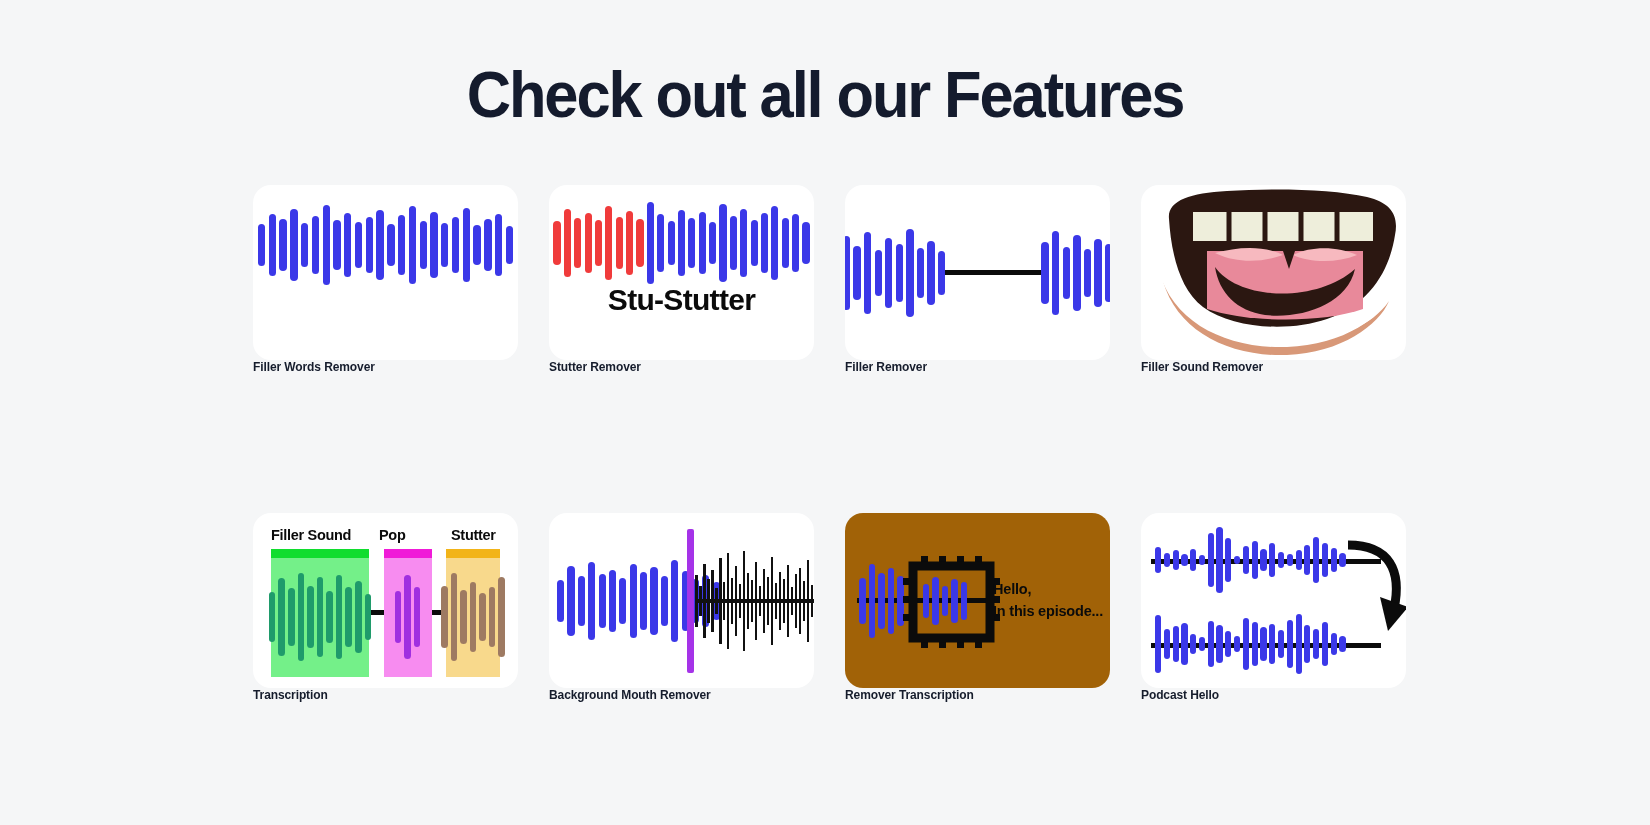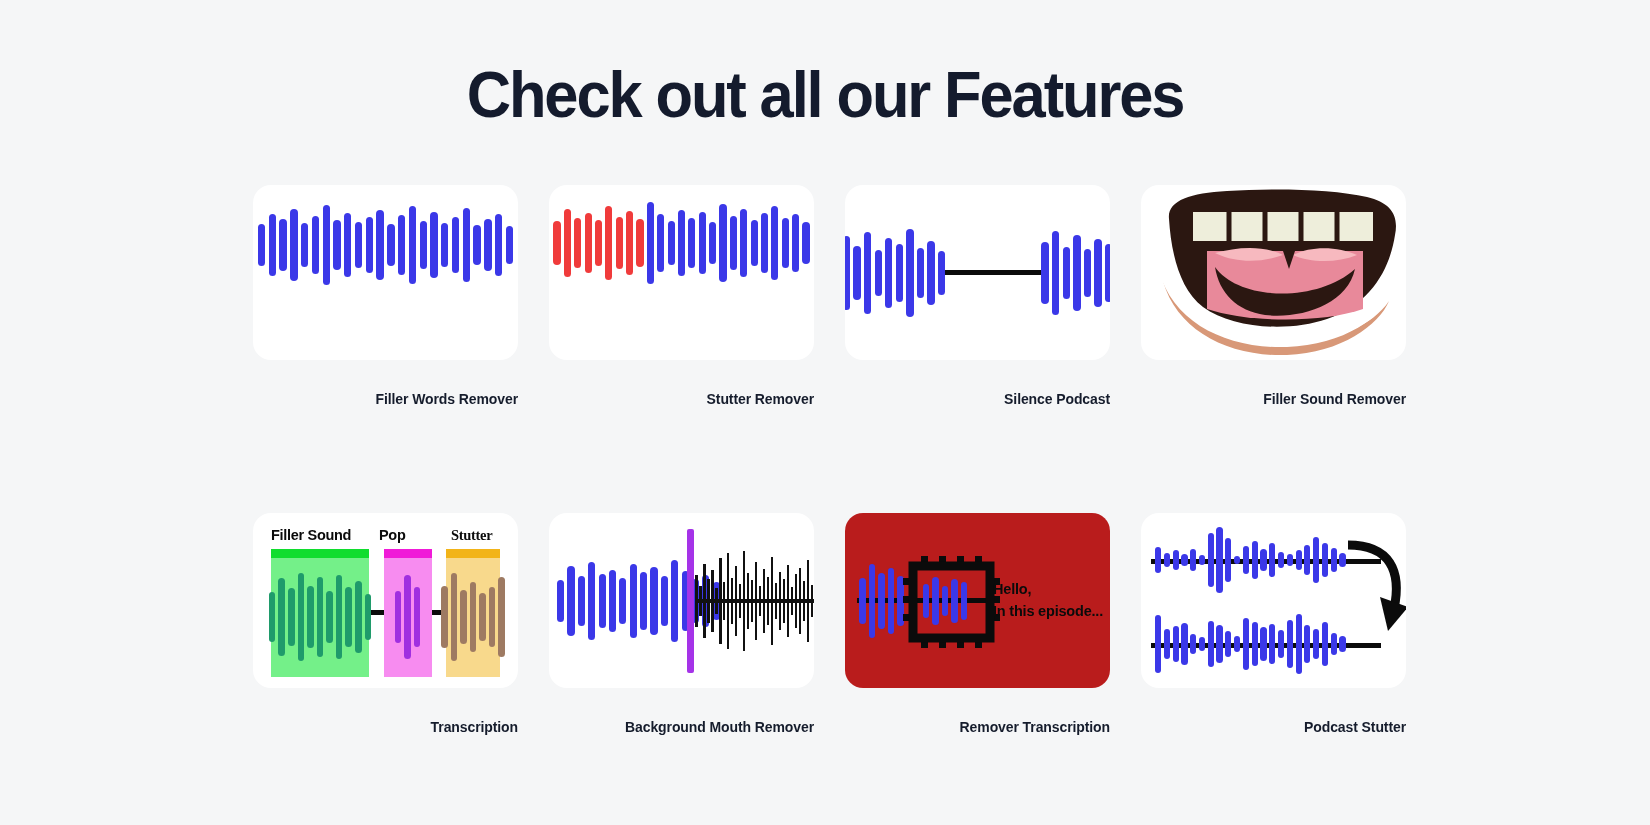--- a/index.html
+++ b/index.html
@@ -61,23 +61,22 @@
     background: #ffffff;
     border-radius: 18px;
     overflow: hidden;
   }
   .card-inner {
     position: absolute;
     inset: 0;
   }
 
   .caption {
-    margin-top: 31px;
-    text-align: right;
-    font-size: 14px;
+    text-align: left;
+    font-size: 12px;
     font-weight: bold;
     letter-spacing: -0.1px;
     color: #151c2c;
     white-space: nowrap;
   }
 
   
   .wave {
     position: absolute;
     display: flex;
@@ -216,21 +215,21 @@
     position: absolute;
     left: 146px;
     right: -8px;
     top: 50%;
     height: 4px;
     margin-top: -2px;
     background: #111111;
   }
 
   
-  .c7-stage { position: absolute; inset: 0; background: #b91c1c; }
+  .c7-stage { position: absolute; inset: 0; background: #a16207; }
   .c7-inner { position: absolute; inset: 0; }
   .c7-left {
     position: absolute;
     left: 14px; top: 0; bottom: 0;
     width: 50px;
     display: flex; align-items: center; gap: 3px;
   }
   .c7-left .bar { width: 6.6px; }
   .c7-baseline {
     position: absolute;
@@ -356,20 +355,21 @@
               <div class="bar" style="height: 78px; background: rgb(59, 56, 232);"></div>
               <div class="bar" style="height: 54px; background: rgb(59, 56, 232);"></div>
               <div class="bar" style="height: 68px; background: rgb(59, 56, 232);"></div>
               <div class="bar" style="height: 46px; background: rgb(59, 56, 232);"></div>
               <div class="bar" style="height: 60px; background: rgb(59, 56, 232);"></div>
               <div class="bar" style="height: 74px; background: rgb(59, 56, 232);"></div>
               <div class="bar" style="height: 50px; background: rgb(59, 56, 232);"></div>
               <div class="bar" style="height: 58px; background: rgb(59, 56, 232);"></div>
               <div class="bar" style="height: 42px; background: rgb(59, 56, 232);"></div>
             </div>
+          <div class="c2-text">Stu-Stutter</div>
         </div>
       </div>
       <div class="caption">Stutter Remover</div>
     </div>
 
     <div class="feature">
       <div class="card">
         <div class="card-inner">
           <div class="c3-stage">
             <div class="c3-group" id="c3-left">
@@ -390,21 +390,21 @@
                 <div class="bar" style="height: 84px; background: rgb(59, 56, 232);"></div>
                 <div class="bar" style="height: 52px; background: rgb(59, 56, 232);"></div>
                 <div class="bar" style="height: 76px; background: rgb(59, 56, 232);"></div>
                 <div class="bar" style="height: 48px; background: rgb(59, 56, 232);"></div>
                 <div class="bar" style="height: 68px; background: rgb(59, 56, 232);"></div>
                 <div class="bar" style="height: 58px; background: rgb(59, 56, 232);"></div>
               </div>
           </div>
         </div>
       </div>
-      <div class="caption">Silence Podcast</div>
+      <div class="caption">Filler Remover</div>
     </div>
 
     <div class="feature">
       <div class="card">
         <div class="card-inner">
           <svg class="mouth-svg" width="265" height="175" viewBox="0 0 265 175">
 
             <path d="M22 96 C44 140 100 160 150 158 C196 156 232 140 248 116
                      C238 140 200 168 146 170 C88 172 36 146 22 96 Z" fill="#d89878"></path>
             <path d="M18 86 C40 132 98 152 150 150 C198 148 236 130 252 104
@@ -440,21 +440,21 @@
 
   <div class="grid row-bottom">
 
     <div class="feature">
       <div class="card">
         <div class="card-inner">
           <div class="c5-stage">
             <div class="c5-labels" id="c5-labels">
                 <div class="c5-label" style="left: 0px;">Filler Sound</div>
                 <div class="c5-label" style="left: 108px;">Pop</div>
-                <div class="c5-label" style="left: 180px; font-family: Liberation Serif, serif;">Stutter</div>
+                <div class="c5-label" style="left: 180px;">Stutter</div>
               </div>
             <div class="c5-row" id="c5-row">
                 <div class="c5-block" style="width: 98px; background: rgb(116, 240, 137);">
                   <div class="accent" style="background: rgb(16, 221, 46);"></div>
                   <div class="bar" style="height: 50px; background: rgb(31, 155, 107); width: 6.6px; border-radius: 30px;"></div>
                   <div class="bar" style="height: 78px; background: rgb(31, 155, 107); width: 6.6px; border-radius: 30px;"></div>
                   <div class="bar" style="height: 58px; background: rgb(31, 155, 107); width: 6.6px; border-radius: 30px;"></div>
                   <div class="bar" style="height: 88px; background: rgb(31, 155, 107); width: 6.6px; border-radius: 30px;"></div>
                   <div class="bar" style="height: 62px; background: rgb(31, 155, 107); width: 6.6px; border-radius: 30px;"></div>
                   <div class="bar" style="height: 80px; background: rgb(31, 155, 107); width: 6.6px; border-radius: 30px;"></div>
@@ -657,18 +657,18 @@
                 <div class="bar" style="height: 22px; background: rgb(59, 56, 232); width: 6.2px; border-radius: 30px;"></div>
                 <div class="bar" style="height: 16px; background: rgb(59, 56, 232); width: 6.2px; border-radius: 30px;"></div>
               </div>
             <svg class="c8-arrow" width="66" height="118" viewBox="0 0 66 118">
               <path d="M4 10 C46 10 58 36 50 74" fill="none" stroke="#0b0b0b" stroke-width="9"></path>
               <path d="M36 62 L64 72 L44 96 Z" fill="#0b0b0b"></path>
             </svg>
           </div>
         </div>
       </div>
-      <div class="caption">Podcast Stutter</div>
+      <div class="caption">Podcast Hello</div>
     </div>
 
   </div>
 
 </div>
 
 </body></html>

